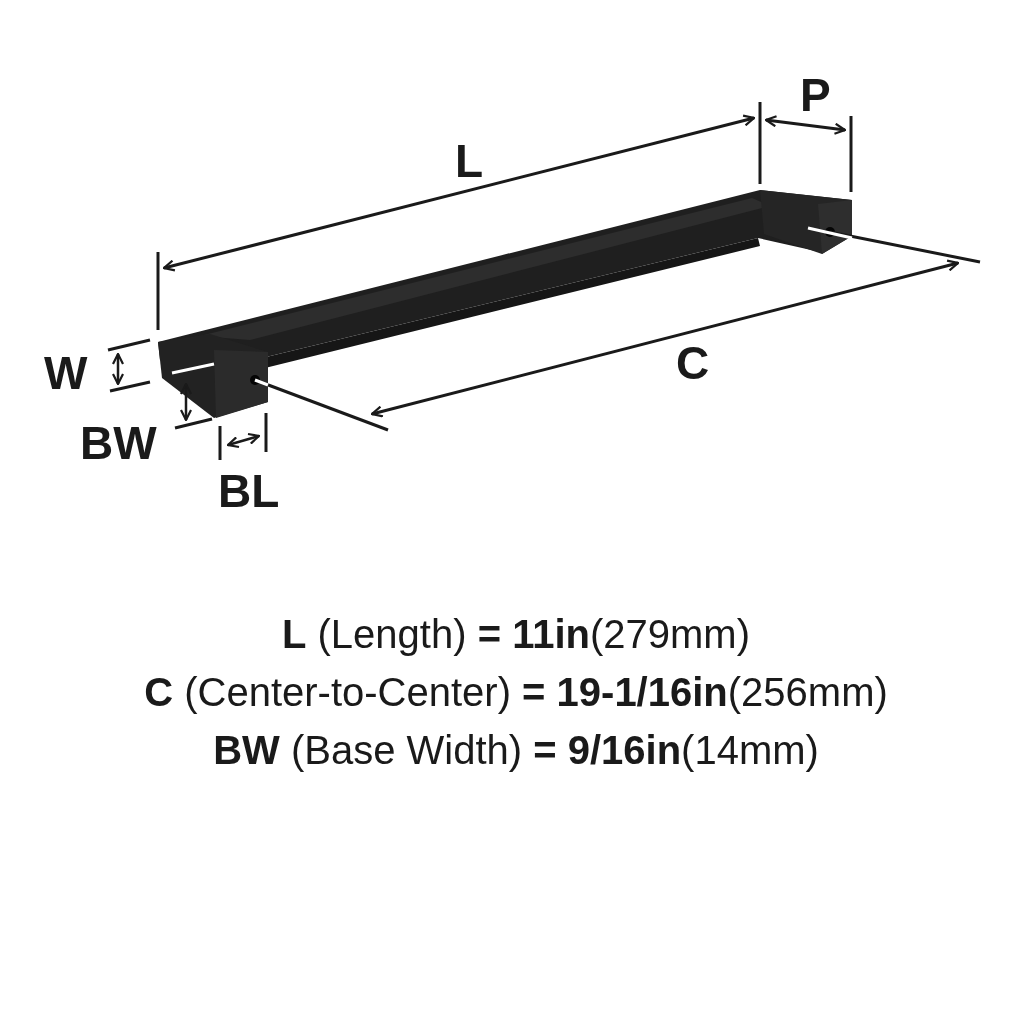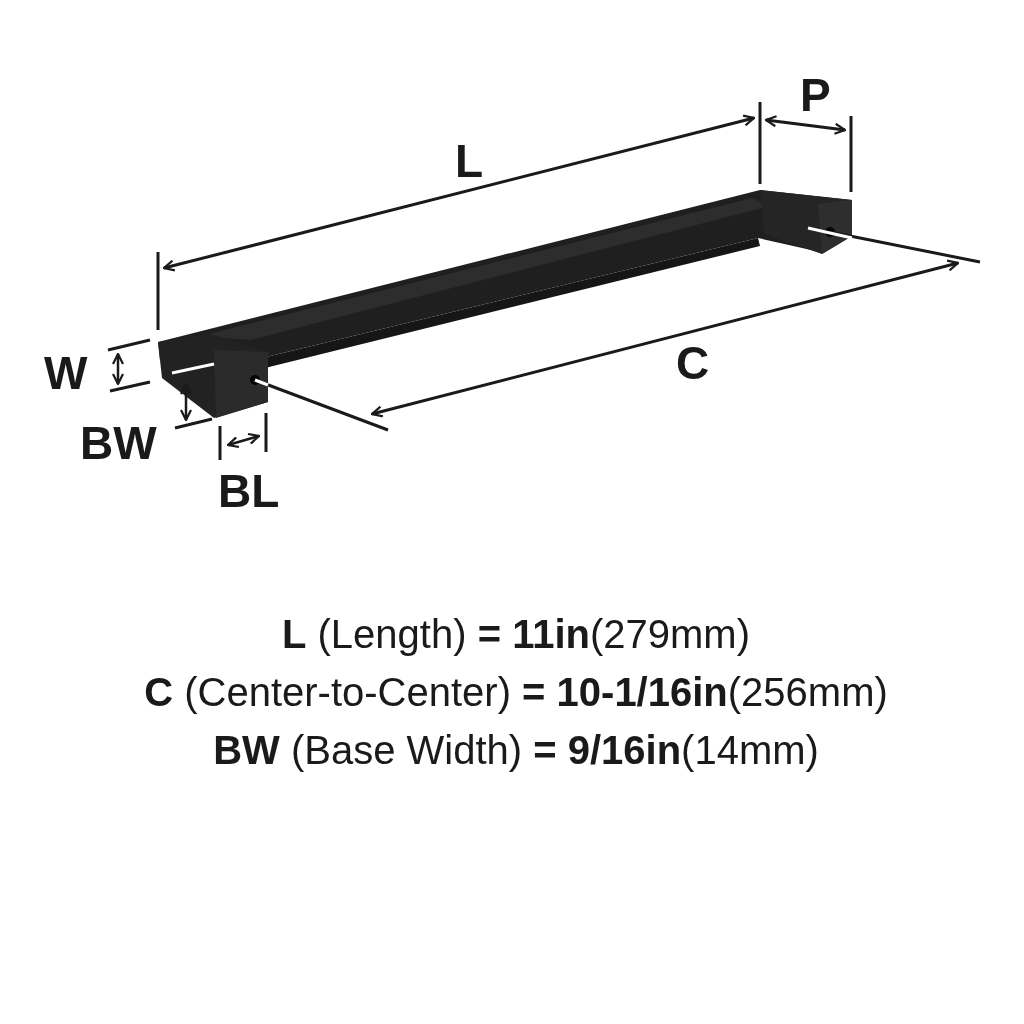--- a/index.html
+++ b/index.html
@@ -91,21 +91,21 @@
   <div class="spec-row">
     <span class="code">L</span>
     <span class="name">(Length)</span>
     <span class="eq">=</span>
     <span class="imp">11in</span><span class="met">(279mm)</span>
   </div>
   <div class="spec-row">
     <span class="code">C</span>
     <span class="name">(Center-to-Center)</span>
     <span class="eq">=</span>
-    <span class="imp">10-1/16in</span><span class="met">(256mm)</span>
+    <span class="imp">19-1/16in</span><span class="met">(256mm)</span>
   </div>
   <div class="spec-row">
     <span class="code">BW</span>
     <span class="name">(Base Width)</span>
     <span class="eq">=</span>
     <span class="imp">9/16in</span><span class="met">(14mm)</span>
   </div>
 </div>
 
 </body></html>

